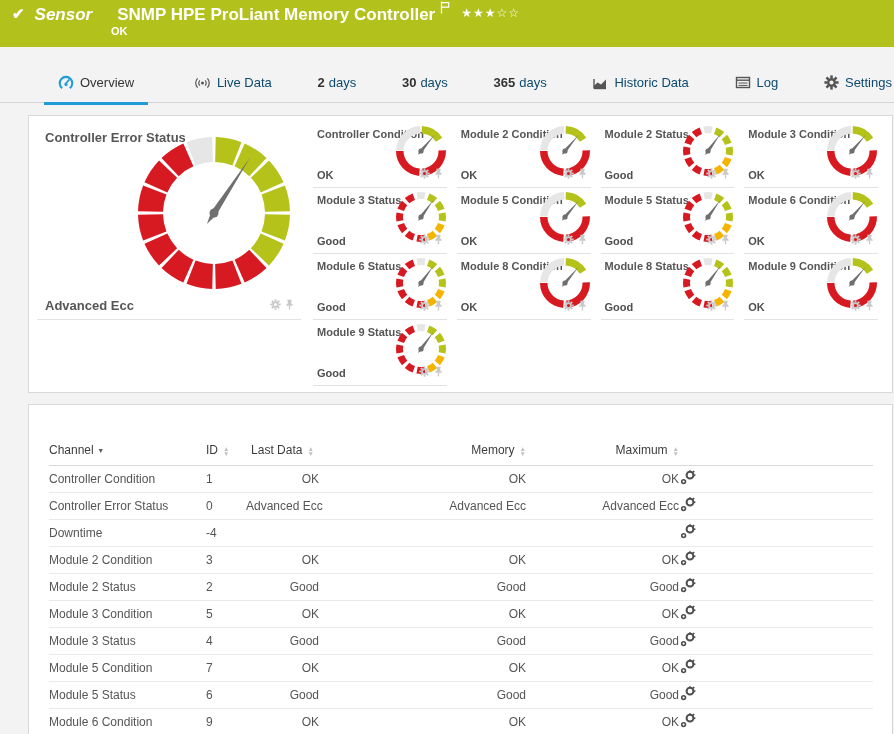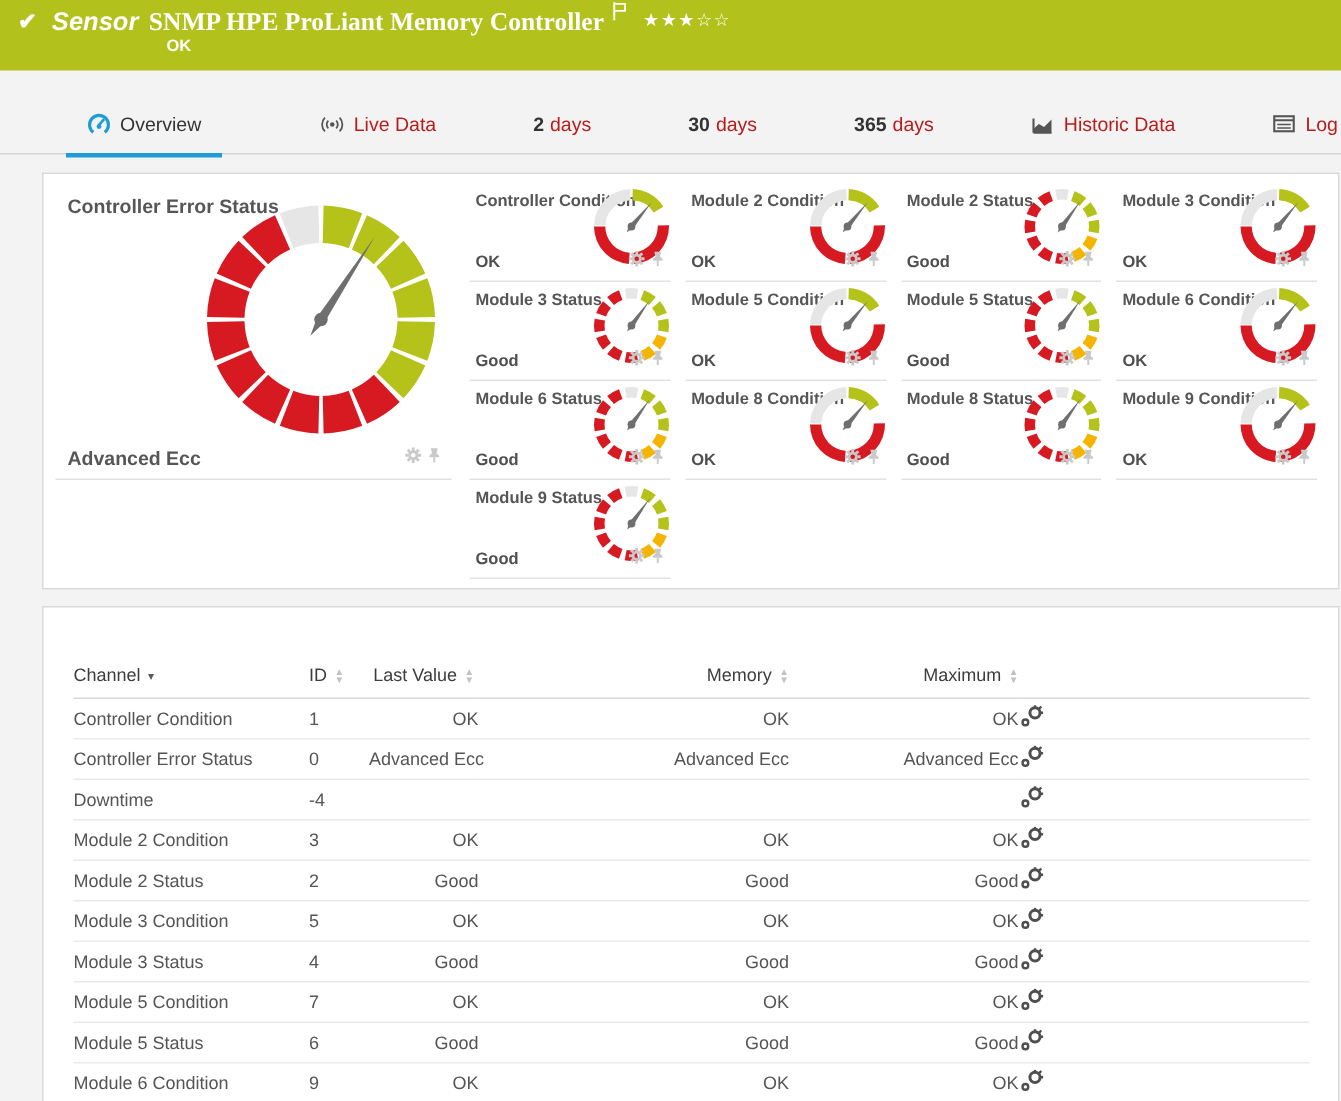--- a/index.html
+++ b/index.html
@@ -10,37 +10,37 @@
   *{box-sizing:border-box;}
   html,body{margin:0;padding:0;}
   body{
     width:894px;height:734px;overflow:hidden;background:#f3f3f3;
     font-family:"Liberation Sans",sans-serif;position:relative;
   }
   
   .app-header{background:var(--header_green);height:47px;padding:5px 10px 0 12px;color:#fff;}
   .hrow{display:flex;align-items:baseline;}
   .hcheck{font-size:15px;font-weight:bold;margin-right:10px;position:relative;top:-1px;}
-  .hkind{font-style:italic;font-size:17px;margin-right:7px;font-weight:600;text-align:right;}
-  .htitle{font-size:17px;font-weight:600;white-space:nowrap;font-family:Liberation Serif, serif;}
+  .hkind{font-style:italic;font-size:17px;margin-right:25px;font-weight:600;text-align:right;}
+  .htitle{font-size:17px;font-weight:600;white-space:nowrap;}
   .hflag{margin:0 10px 0 5px;position:relative;top:-6px;}
   .hstars{font-size:12px;letter-spacing:1px;position:relative;top:-3px;white-space:nowrap;}
   .status-line{font-size:11px;font-weight:bold;margin:0 0 0 99px;}
   
   .tabbar{
     display:flex;align-items:center;justify-content:space-between;
     height:40px;margin-top:16px;border-bottom:1px solid #d5d5d5;
     padding:0 2px 0 44px;
   }
   .tab{display:flex;align-items:center;gap:6px;font-size:13px;color:#555;
     height:40px;position:relative;cursor:pointer;white-space:nowrap;}
   .tab.active{padding:0 14px;}
   .tab.active::after{content:"";position:absolute;left:0;right:0;bottom:-2px;height:3px;background:var(--accent_blue);}
   .tab .num{font-weight:bold;color:#333;margin-right:4px;}
-  .tab .lbl{color:#b91c1c;}
+  .tab .lbl{color:#0c4a6e;}
   .tab.active .lbl{color:#333;}
   .ticon{display:inline-flex;}
   
   .panel{position:absolute;left:28px;right:1px;background:#fff;border:1px solid #d9d9d9;}
   .panel-gauges{top:115px;height:278px;}
   .panel-table{top:404px;height:340px;}
   
   .gauges-flex{display:flex;padding:6px 8px;height:100%;}
   .large-cell{width:272px;position:relative;height:198px;flex:0 0 272px;}
   .large-cell::after{content:"";position:absolute;left:0;right:8px;bottom:0;border-bottom:1px solid #e2e2e2;}
@@ -133,20 +133,36 @@
     <div class="tab">
       <span class="ticon">
         <svg width="16" height="15" viewBox="0 0 16 15">
           <rect x="1.5" y="2.5" width="13" height="10" fill="none" stroke="#555" stroke-width="1.4"></rect>
           <path d="M1.5 5.2h13" stroke="#555" stroke-width="1.4"></path>
           <path d="M3.5 8h9M3.5 10.4h9" stroke="#555" stroke-width="1"></path>
         </svg>
       </span>
       <span class="lbl">Log</span>
     </div>
+    <div class="tab">
+      <span class="ticon">
+        <svg width="15" height="15" viewBox="0 0 15 15">
+          <circle cx="7.5" cy="7.5" r="3.3" fill="none" stroke="#555" stroke-width="2.4"></circle>
+          <line x1="7.5" y1="3.3" x2="7.5" y2="0.375" stroke="#555" stroke-width="2.5500000000000003"></line>
+          <line x1="10.469848480983499" y1="4.5301515190165" x2="12.53813581595415" y2="2.461864184045849" stroke="#555" stroke-width="2.5500000000000003"></line>
+          <line x1="11.7" y1="7.5" x2="14.625" y2="7.5" stroke="#555" stroke-width="2.5500000000000003"></line>
+          <line x1="10.4698484809835" y1="10.469848480983499" x2="12.538135815954151" y2="12.53813581595415" stroke="#555" stroke-width="2.5500000000000003"></line>
+          <line x1="7.500000000000001" y1="11.7" x2="7.500000000000001" y2="14.625" stroke="#555" stroke-width="2.5500000000000003"></line>
+          <line x1="4.530151519016501" y1="10.4698484809835" x2="2.46186418404585" y2="12.538135815954153" stroke="#555" stroke-width="2.5500000000000003"></line>
+          <line x1="3.3" y1="7.500000000000001" x2="0.375" y2="7.500000000000001" stroke="#555" stroke-width="2.5500000000000003"></line>
+          <line x1="4.530151519016499" y1="4.530151519016501" x2="2.461864184045848" y2="2.461864184045851" stroke="#555" stroke-width="2.5500000000000003"></line>
+        </svg>
+      </span>
+      <span class="lbl">Settings</span>
+    </div>
   </div>
 
 <div class="panel panel-gauges">
   <div class="gauges-flex">
     <div class="large-cell">
       <div class="large-title">Controller Error Status</div>
       <svg class="gauge" id="large-gauge-svg" width="160" height="160" viewBox="0 0 160 160">
           <path d="M81.72,4.02 A76,76 0 0 1 107.48,9.14 L98.44,32.45 A51,51 0 0 0 81.16,29.01 Z" fill="#b4c219"></path>
           <path d="M110.67,10.46 A76,76 0 0 1 132.51,25.05 L115.24,43.13 A51,51 0 0 0 100.58,33.34 Z" fill="#b4c219"></path>
           <path d="M134.95,27.49 A76,76 0 0 1 149.54,49.33 L126.66,59.42 A51,51 0 0 0 116.87,44.76 Z" fill="#b4c219"></path>
@@ -628,21 +644,21 @@
         <col style="width:153px">
         <col style="width:194px">
     </colgroup>
     <thead>
         <tr>
           <th class="ch "><span>Channel</span><span class="sortdesc">▾</span></th>
           <th class=""><span>ID</span><span class="sorticons">
               <span>▲</span>
               <span>▼</span>
             </span></th>
-          <th class="col-r col-c-head"><span>Last Value</span><span class="sorticons">
+          <th class="col-r col-c-head"><span>Last Data</span><span class="sorticons">
               <span>▲</span>
               <span>▼</span>
             </span></th>
           <th class="col-r"><span>Memory</span><span class="sorticons">
               <span>▲</span>
               <span>▼</span>
             </span></th>
           <th class="col-r"><span>Maximum</span><span class="sorticons">
               <span>▲</span>
               <span>▼</span>

